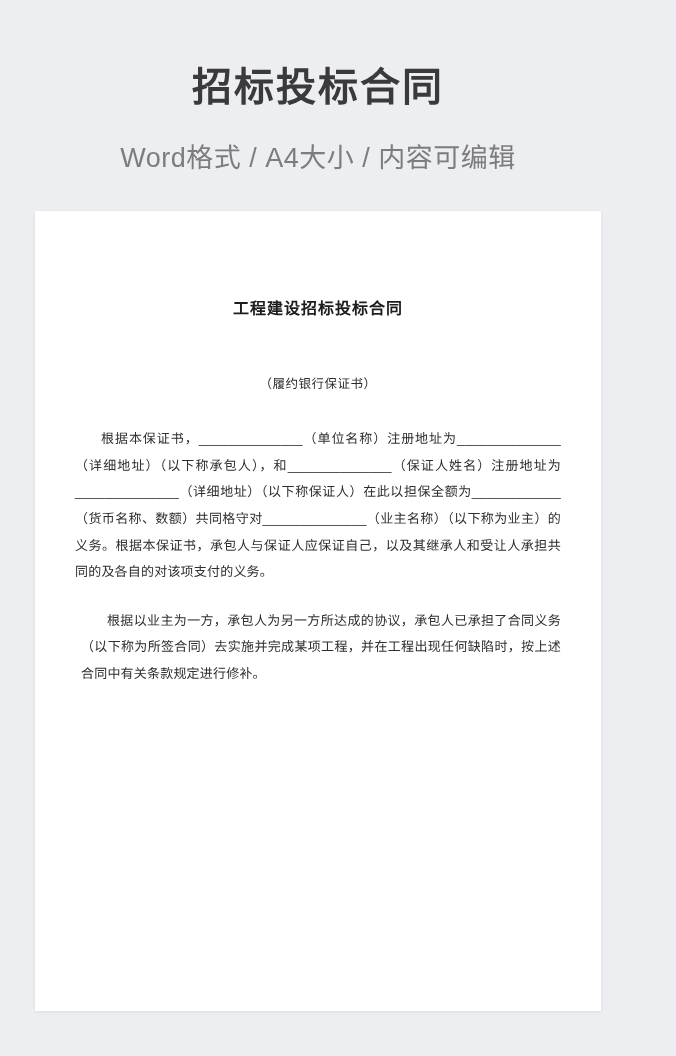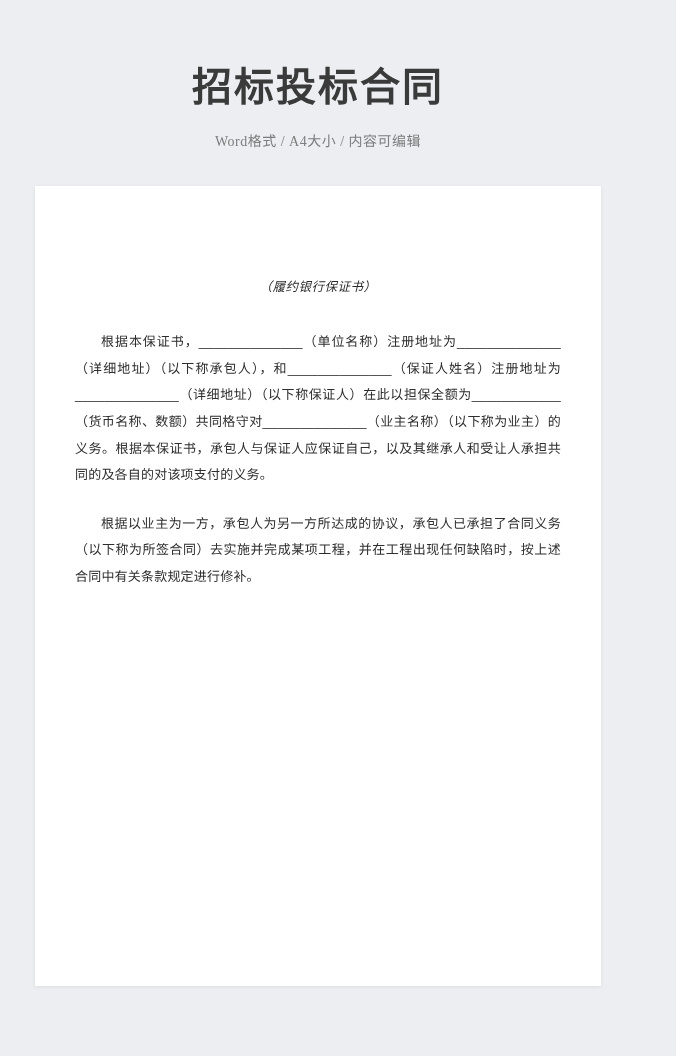--- a/index.html
+++ b/index.html
@@ -25,26 +25,25 @@
   }
   .header-title {
     font-size: 40px;
     font-weight: bold;
     color: #3a3a3a;
     letter-spacing: 2px;
     line-height: 1.25;
     margin: 0;
   }
   .header-subtitle {
-    margin-top: 18px;
-    font-size: 14px;
+    margin-top: 24px;
+    font-size: 27px;
     color: #7d7d7d;
     letter-spacing: 0.5px;
     font-weight: normal;
-    font-family: Liberation Serif, serif;
   }
   .doc-wrap {
     margin: 36px auto 0 auto;
     width: 566px;
     height: 800px;
     background: #ffffff;
     box-shadow: 0 1px 4px rgba(0,0,0,0.07);
     box-sizing: border-box;
     padding: 56px 40px 20px 40px;
     position: relative;
@@ -56,55 +55,56 @@
     font-weight: bold;
     color: #1d1d1d;
     letter-spacing: 1px;
     margin: 28px 0 0 0;
     font-family: "Liberation Sans", "DejaVu Sans", sans-serif;
   }
   .doc-subtitle {
     text-align: center;
     font-size: 12.5px;
     color: #2b2b2b;
-    margin-top: 34px;
+    margin-top: 54px;
     letter-spacing: 0.5px;
-    font-style: italic;
   }
   .doc-body {
     margin-top: 34px;
   }
   .para {
     font-size: 13px;
     color: #2e2e2e;
     line-height: 2.05;
     text-align: justify;
     text-justify: inter-ideograph;
     text-indent: 2em;
     margin: 0 0 22px 0;
     letter-spacing: 0.2px;
   }
   .para.tight {
     margin-bottom: 26px;
+    margin-left: 6px;
   }
   .footer-spacer {
     height: 20px;
   }
 </style>
 </head>
 <body>
 
 <div class="page">
 
   <div class="header">
     <h1 class="header-title">招标投标合同</h1>
     <div class="header-subtitle">Word格式 / A4大小 / 内容可编辑</div>
   </div>
 
   <div class="doc-wrap">
+    <div class="doc-title">工程建设招标投标合同</div>
     <div class="doc-subtitle">（履约银行保证书）</div>
 
     <div class="doc-body">
       <p class="para">根据本保证书，______________（单位名称）注册地址为______________（详细地址）（以下称承包人），和______________（保证人姓名）注册地址为______________（详细地址）（以下称保证人）在此以担保全额为____________（货币名称、数额）共同格守对______________（业主名称）（以下称为业主）的义务。根据本保证书，承包人与保证人应保证自己，以及其继承人和受让人承担共同的及各自的对该项支付的义务。</p>
       <p class="para tight">根据以业主为一方，承包人为另一方所达成的协议，承包人已承担了合同义务（以下称为所签合同）去实施并完成某项工程，并在工程出现任何缺陷时，按上述合同中有关条款规定进行修补。</p>
     </div>
 
     <div class="footer-spacer"></div>
   </div>
 

